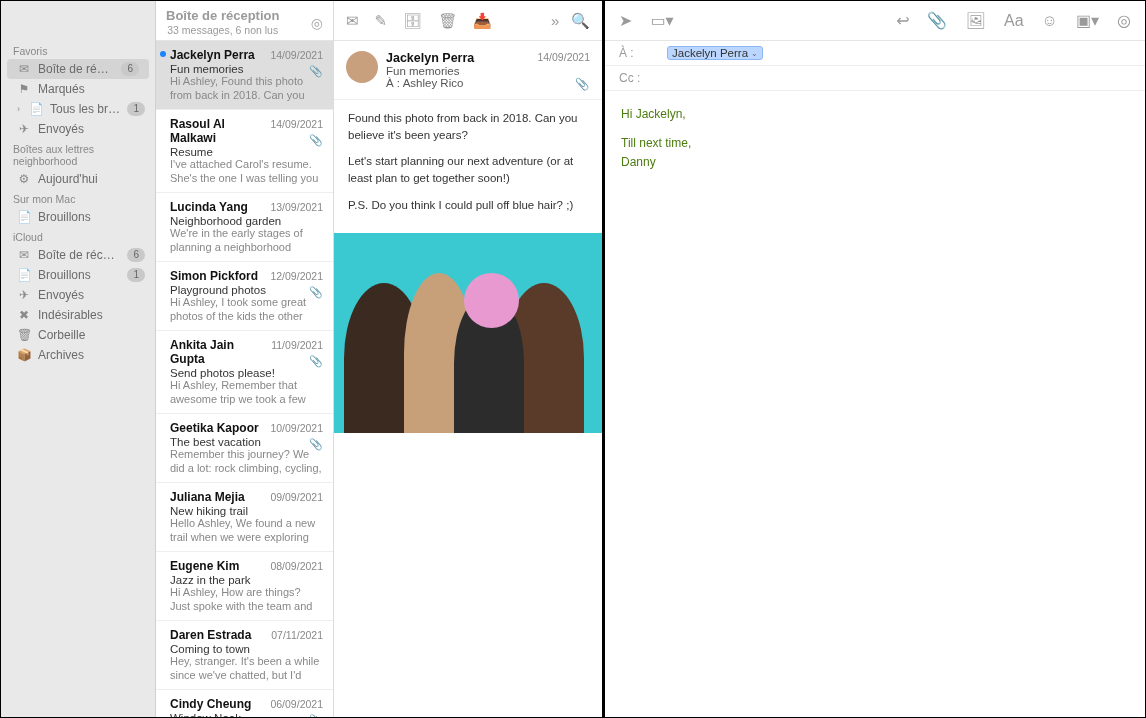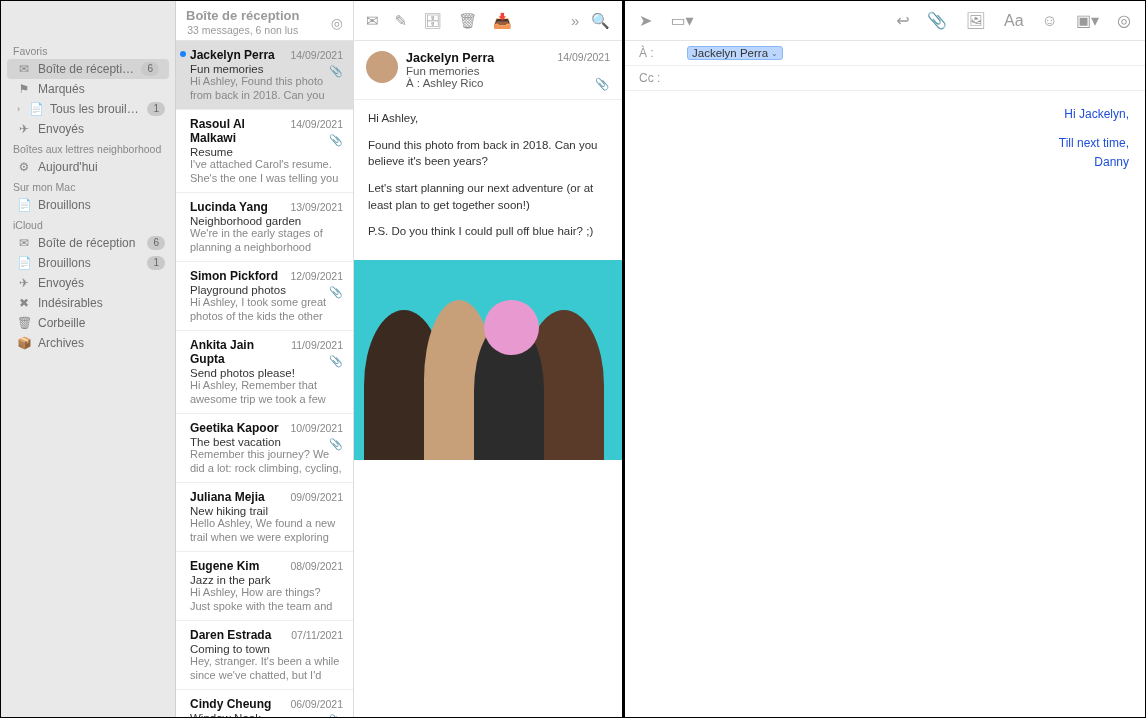--- a/index.html
+++ b/index.html
@@ -9,21 +9,21 @@
     color: #333;
     background: #fff;
     width: 1146px;
     height: 718px;
     overflow: hidden;
     border: 1px solid #000;
     display: flex;
   }
   
   .sidebar {
-    width: 175px;
+    width: 155px;
     background: #e9e9e9;
     border-right: 1px solid #d0d0d0;
     padding-top: 40px;
     font-size: 12px;
     color: #6b6b6b;
   }
   .sidebar-section-title {
     padding: 4px 12px 2px;
     font-size: 10.5px;
     color: #888;
@@ -182,23 +182,22 @@
     font-size: 11.5px;
     display: inline-flex;
     align-items: center;
     gap: 3px;
     color: #333;
   }
   .recipient-token .chev { font-size: 8px; color: #667; }
   .compose-body {
     padding: 14px 16px;
     font-size: 12px;
-    color: #1d4ed8;
+    color: #4d7c0f;
     line-height: 1.6;
-    text-align: right;
   }
   .compose-body p { margin-bottom: 10px; }
 </style>
 </head>
 <body>
 
 <div class="sidebar" id="sidebar">
     <div class="sidebar-section-title">Favoris</div>
     <div class="sidebar-item selected">
       <span class="icon">✉</span>
@@ -379,21 +378,20 @@
       </div>
       <div>Fun memories</div>
       <div>
         <span>À :</span>
         <span>Ashley Rico</span>
         <span style="float:right;color:#bbb">📎</span>
       </div>
     </div>
   </div>
   <div class="content-body">
-    <p>Hi Ashley,</p>
     <p>Found this photo from back in 2018. Can you believe it's been years?</p>
     <p>Let's start planning our next adventure (or at least plan to get together soon!)</p>
     <p>P.S. Do you think I could pull off blue hair? ;)</p>
   </div>
   <div class="photo">
     <div class="person p1"></div>
     <div class="person p2"></div>
     <div class="person p4"></div>
     <div class="person p3"></div>
   </div>

